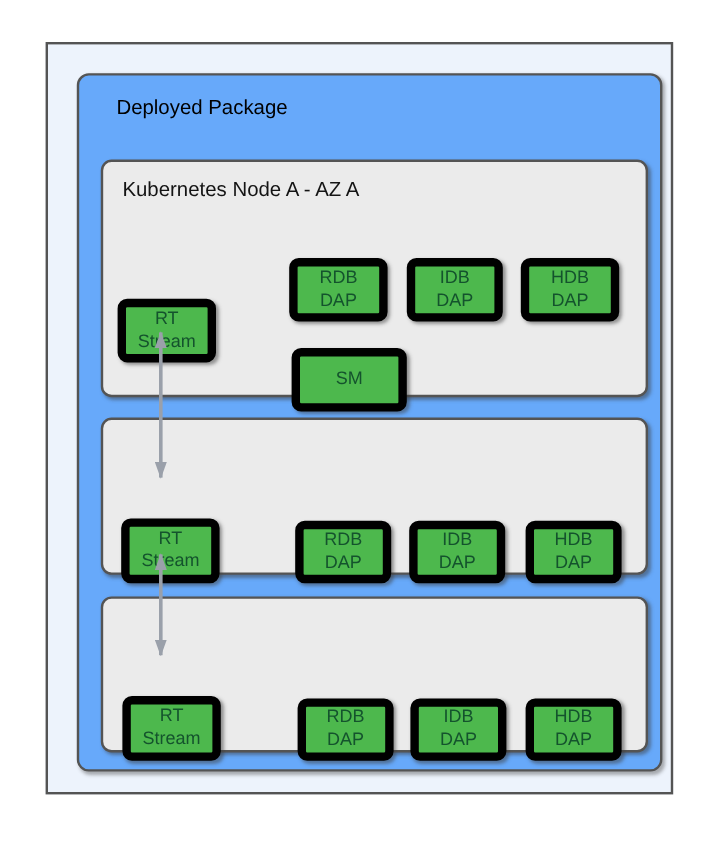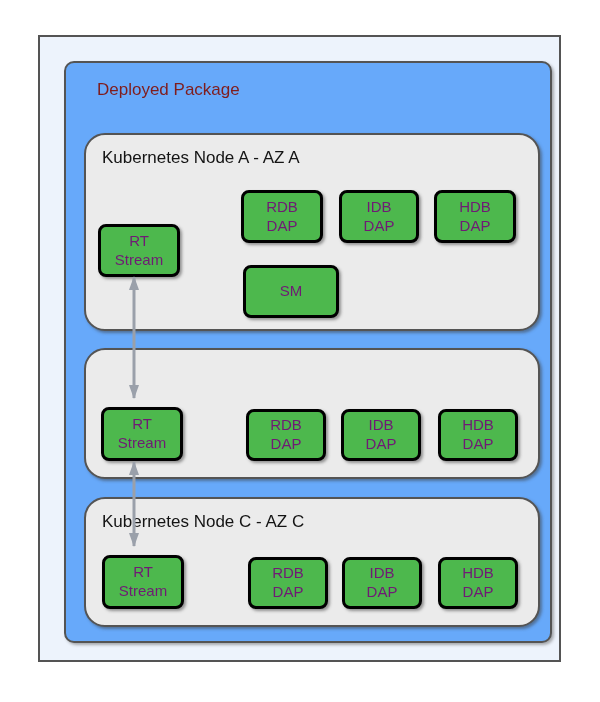--- a/index.html
+++ b/index.html
@@ -29,48 +29,49 @@
   .package-box {
     position: absolute; left: 24px; top: 24px;
     width: 488px; height: 582px;
     background: var(--package-fill);
     border: 2.5px solid var(--border);
     border-radius: 10px;
     box-shadow: 2px 2px 3px rgba(80,80,80,0.45);
   }
   .package-title {
     position: absolute; left: 31px; top: 17px;
-    font-size: 17px; color: #7f1d1d; text-align: center;
+    font-size: 17px; color: #000000; text-align: center;
   }
   .node {
     position: absolute; left: 18px;
     width: 456px;
     background: var(--node-fill);
     border: 2.5px solid var(--border);
-    border-radius: 21px;
+    border-radius: 9px;
     box-shadow: 2px 2px 3px rgba(60,60,60,0.5);
   }
   .node-a { top: 70px;  height: 198px; }
   .node-b { top: 285px; height: 131px; }
   .node-c { top: 434px; height: 130px; }
   .node-title {
     position: absolute; left: 16px; top: 13px;
     font-size: 17px; color: #141414;
     white-space: nowrap;
   }
   .green-box {
     position: absolute;
     background: var(--box-fill);
-    border: 3px solid #000000;
+    border: 7px solid #000000;
     border-radius: 8px;
     box-shadow: 2px 2px 3px rgba(60,60,60,0.5);
     display: flex; align-items: center; justify-content: center;
     text-align: center;
-    font-size: 15px; line-height: 1.25; color: #701a75;
+    font-size: 15px; line-height: 1.25; color: #14532d;
     white-space: pre-line;
+    margin-top: 25px;
   }
   
   .node-a .rt  { left: 12px;  top: 89px;  width: 82px; height: 53px; }
   .node-a .rdb { left: 155px; top: 55px;  width: 82px; height: 53px; }
   .node-a .idb { left: 253px; top: 55px;  width: 80px; height: 53px; }
   .node-a .hdb { left: 348px; top: 55px;  width: 82px; height: 53px; }
   .node-a .sm  { left: 157px; top: 130px; width: 96px; height: 53px; }
   
   .node-b .rt  { left: 15px;  top: 57px; width: 82px; height: 54px; }
   .node-b .rdb { left: 160px; top: 59px; width: 80px; height: 52px; }
@@ -115,21 +116,20 @@
 Stream</div>
         <div class="green-box rdb">RDB
 DAP</div>
         <div class="green-box idb">IDB
 DAP</div>
         <div class="green-box hdb">HDB
 DAP</div>
       </div>
 
       <div class="node node-c">
-        <div class="node-title">Kubernetes Node C - AZ C</div>
         <div class="green-box rt">RT
 Stream</div>
         <div class="green-box rdb">RDB
 DAP</div>
         <div class="green-box idb">IDB
 DAP</div>
         <div class="green-box hdb">HDB
 DAP</div>
       </div>
     </div>

